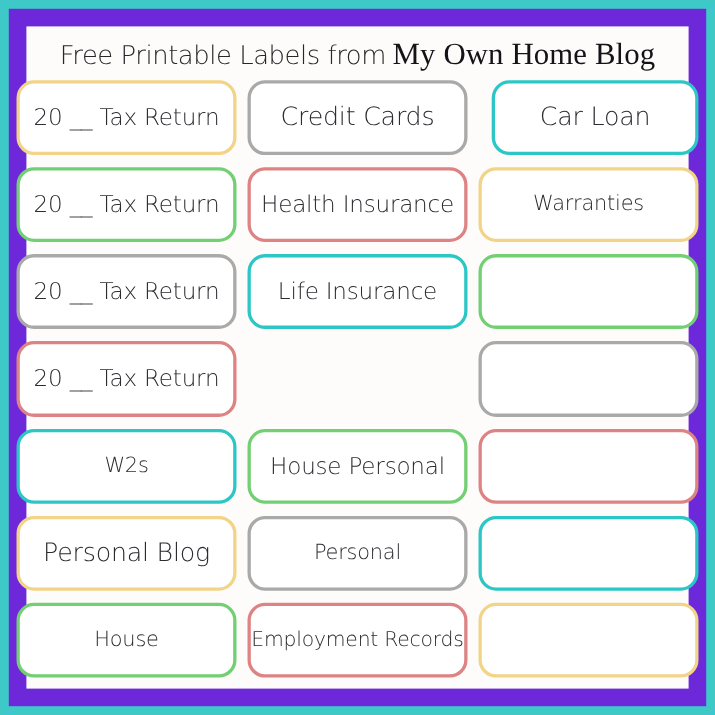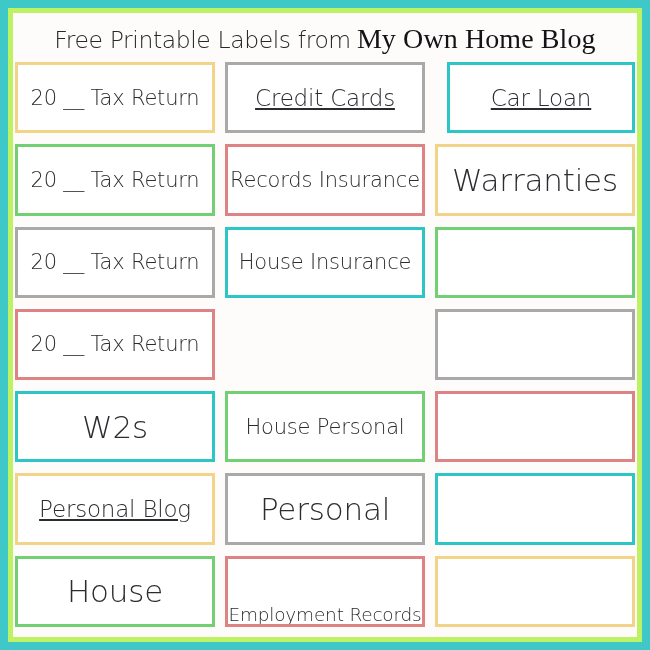--- a/index.html
+++ b/index.html
@@ -18,22 +18,22 @@
   
   #outer-frame {
     width: 650px;
     height: 650px;
     background: #3ec8c8;
     padding: 8px;
   }
   #inner-frame {
     width: 100%;
     height: 100%;
-    background: #bef264;           
-    padding: 5px;
+    background: #6d28d9;           
+    padding: 16px;
   }
   #sheet {
     width: 100%;
     height: 100%;
     background: #fdfcfa;           
     padding: 6px 10px 10px 10px;
     display: flex;
     flex-direction: column;
   }
 
@@ -69,44 +69,44 @@
     grid-template-columns: 200px 200px 200px;
     grid-auto-rows: 1fr;
     column-gap: 10px;
     row-gap: 11px;
     justify-content: center;
     padding-top: 3px;
   }
 
   .label-box {
     border: 3px solid #bdbdbd;
-    border-radius: 0;
+    border-radius: 16px;
     background: #ffffff;
     display: flex;
     align-items: center;
     justify-content: center;
     overflow: hidden;
     padding: 0 6px;
   }
 
   .label-text {
     font-family: "DejaVu Sans", sans-serif;
     font-weight: 300;
     color: #2b2b30;
     text-align: center;
     white-space: nowrap;
     letter-spacing: -0.2px;
     line-height: 1.05;
   }
 
   
-  .size-lg   { font-size: 23px; text-decoration: underline; }
+  .size-lg   { font-size: 23px; }
   .size-md   { font-size: 21px; }
   .size-sm   { font-size: 18.5px; }
-  .size-xl   { font-size: 31px; }
+  .size-xl   { font-size: 19px; }
 
   
   .c-yellow { border-color: #f2d488; }
   .c-green  { border-color: #73cf73; }
   .c-gray   { border-color: #a9a9a9; }
   .c-red    { border-color: #dd8383; }
   .c-cyan   { border-color: #2cc6c6; }
 </style>
 </head>
 <body>
@@ -126,30 +126,30 @@
           <div class="label-box c-gray" style="grid-area: 1 / 2;">
             <span class="label-text size-lg">Credit Cards</span>
           </div>
           <div class="label-box c-cyan" style="grid-area: 1 / 3; margin-left: 12px;">
             <span class="label-text size-lg">Car Loan</span>
           </div>
           <div class="label-box c-green" style="grid-area: 2 / 1;">
             <span class="label-text size-md">20 __ Tax Return</span>
           </div>
           <div class="label-box c-red" style="grid-area: 2 / 2;">
-            <span class="label-text size-md">Records Insurance</span>
+            <span class="label-text size-md">Health Insurance</span>
           </div>
           <div class="label-box c-yellow" style="grid-area: 2 / 3;">
             <span class="label-text size-xl">Warranties</span>
           </div>
           <div class="label-box c-gray" style="grid-area: 3 / 1;">
             <span class="label-text size-md">20 __ Tax Return</span>
           </div>
           <div class="label-box c-cyan" style="grid-area: 3 / 2;">
-            <span class="label-text size-md">House Insurance</span>
+            <span class="label-text size-md">Life Insurance</span>
           </div>
           <div class="label-box c-green" style="grid-area: 3 / 3;">
             <span class="label-text size-md"></span>
           </div>
           <div class="label-box c-red" style="grid-area: 4 / 1;">
             <span class="label-text size-md">20 __ Tax Return</span>
           </div>
           <div class="label-box c-gray" style="grid-area: 4 / 3;">
             <span class="label-text size-md"></span>
           </div>
@@ -167,21 +167,21 @@
           </div>
           <div class="label-box c-gray" style="grid-area: 6 / 2;">
             <span class="label-text size-xl">Personal</span>
           </div>
           <div class="label-box c-cyan" style="grid-area: 6 / 3;">
             <span class="label-text size-md"></span>
           </div>
           <div class="label-box c-green" style="grid-area: 7 / 1;">
             <span class="label-text size-xl">House</span>
           </div>
-          <div class="label-box c-red" style="grid-area: 7 / 2; align-items: flex-end;">
+          <div class="label-box c-red" style="grid-area: 7 / 2;">
             <span class="label-text size-sm">Employment Records</span>
           </div>
           <div class="label-box c-yellow" style="grid-area: 7 / 3;">
             <span class="label-text size-md"></span>
           </div>
         </div>
 
     </div>
   </div>
 </div>

